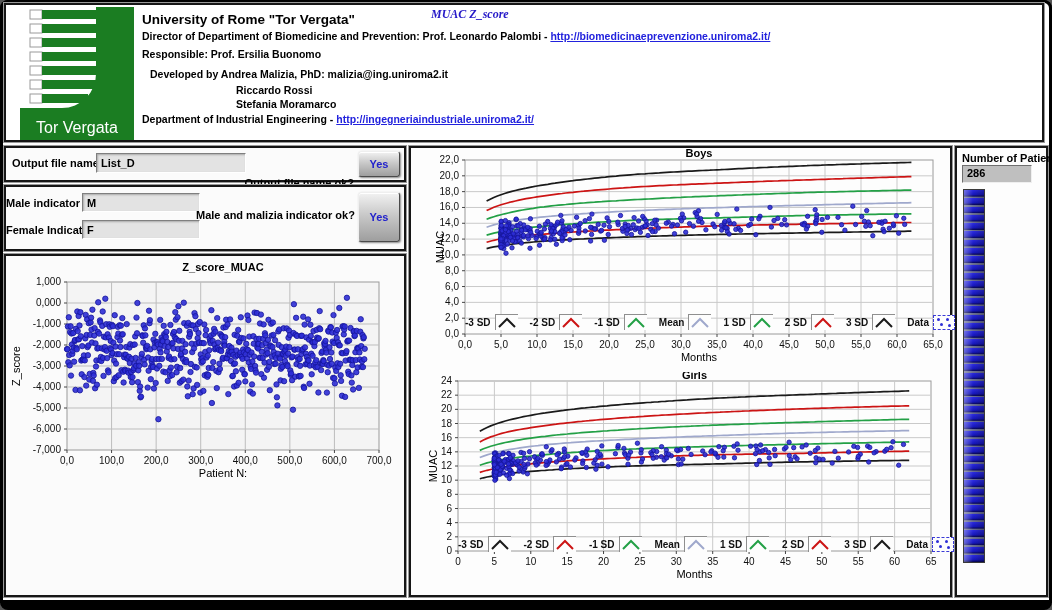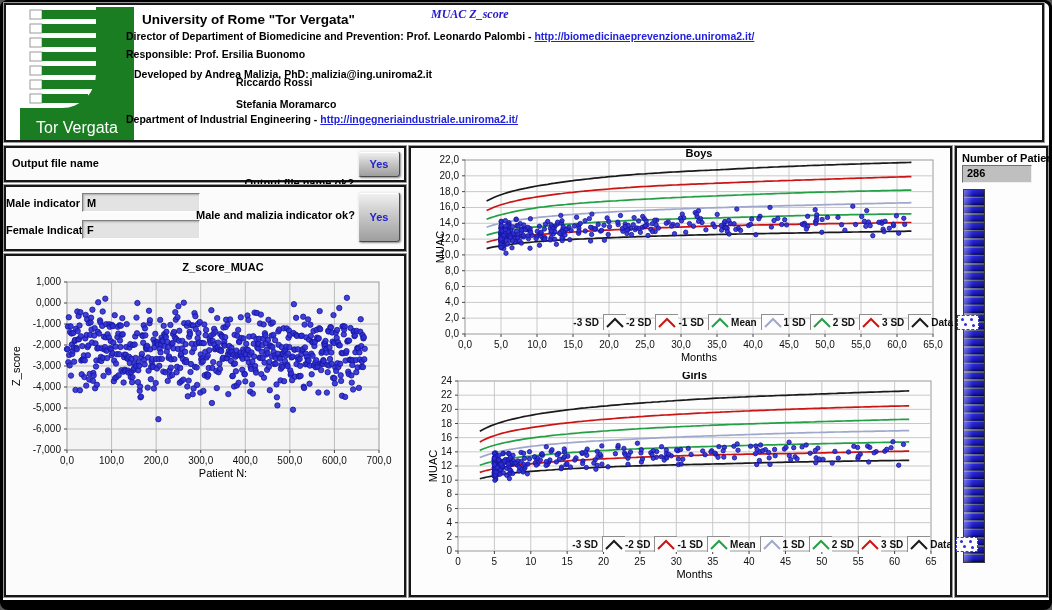--- a/index.html
+++ b/index.html
@@ -4,41 +4,41 @@
 <style>
   html,body{margin:0;padding:0;background:#555;}
   body{font-family:"Liberation Sans",sans-serif;}
   .stage{position:relative;width:1052px;height:610px;background:#000;border-radius:8px;overflow:hidden;}
   .inner{position:absolute;left:0;top:0;width:1046px;height:597px;background:#fff;border:3px solid #000;border-radius:8px 8px 0 0;}
   .panel{position:absolute;background:#fbfbfb;border:2px solid #161616;box-shadow:0 0 0 1px #9a9a9a;box-sizing:border-box;}
   
   .header{left:4px;top:3px;width:1040px;height:139px;background:#fff;}
   .logo{position:absolute;left:4px;top:2px;width:126px;height:133px;background:#0f766e;}
   .logo svg{display:block;}
-  .hline{position:absolute;left:120px;font-size:10.5px;font-weight:600;color:#000;white-space:nowrap;}
+  .hline{position:absolute;left:136px;font-size:10.5px;font-weight:600;color:#000;white-space:nowrap;}
   .uni-title{position:absolute;left:136px;top:7px;font-size:13.5px;font-weight:700;color:#000;}
   .hline a{color:#2222dd;text-decoration:underline;cursor:pointer;}
   .app-title{position:absolute;left:425px;top:2px;font-family:"Liberation Serif",serif;font-style:italic;font-weight:700;font-size:12px;color:#2518c8;}
   
   .boxA{left:4px;top:146px;width:402px;height:36px;}
   .boxB{left:4px;top:185px;width:402px;height:66px;}
   .boxC{left:4px;top:254px;width:402px;height:343px;}
   .boxM{left:409px;top:146px;width:543px;height:451px;background:#fdfdfd;}
   .boxR{left:955px;top:146px;width:93px;height:451px;background:#fdfdfd;}
   .ctl-label{position:absolute;font-size:11px;font-weight:600;color:#000;white-space:nowrap;}
   .ctl-input{position:absolute;background:#e3e3e3;border:1px solid #7f7f7f;border-bottom-color:#fff;border-right-color:#fff;
              box-shadow:inset 1px 1px 2px rgba(0,0,0,.25);font:600 11px "Liberation Sans",sans-serif;color:#000;padding:1px 4px;box-sizing:border-box;}
   .yes-btn{position:absolute;background:linear-gradient(180deg,#f2f2f2 0%,#c9c9c9 45%,#9e9e9e 100%);
            border:1px solid #4a4a4a;border-top-color:#efefef;border-left-color:#efefef;border-radius:3px;
            box-shadow:1px 1px 2px rgba(0,0,0,.45), inset 0 1px 0 #fff;
            color:#2222cc;font:700 11px "Liberation Sans",sans-serif;cursor:pointer;}
   
   .chart-svg{position:absolute;left:0;top:0;}
   svg text{font-family:"Liberation Sans",sans-serif;}
-  .legend{position:absolute;display:flex;justify-content:flex-end;align-items:center;z-index:5;margin-left:24px;}
+  .legend{position:absolute;display:flex;justify-content:space-between;align-items:center;z-index:5;}
   .leg-item{display:flex;align-items:center;gap:4px;cursor:pointer;}
   .leg-label{font-size:10px;font-weight:700;color:#111;white-space:nowrap;}
   .leg-sample{width:22px;height:15px;background:#fdfdfd;border-left:1px solid #8f8f8f;border-top:1px solid #8f8f8f;display:flex;align-items:center;justify-content:center;}
   .leg-sample.dots{border:1px dashed #3a3ad6;width:20px;height:13px;position:relative;background:#fdfdfd;}
   .leg-sample.dots i{position:absolute;width:3px;height:3px;border-radius:50%;background:#2e2ed6;}
   
   .pat-label{position:absolute;left:5px;top:4px;font-size:11px;font-weight:700;color:#000;white-space:nowrap;}
   .pat-display{position:absolute;left:5px;top:17px;width:64px;height:16px;background:#bfbfbf;border:1px solid #6f6f6f;border-bottom-color:#efefef;border-right-color:#efefef;
                font:600 11px "Liberation Sans",sans-serif;color:#000;padding-left:4px;line-height:15px;}
   .pat-bar{position:absolute;left:6px;top:41px;width:20px;height:372px;border:1px solid #3a3a3a;
@@ -80,33 +80,34 @@
     <div class="app-title">MUAC Z_score</div>
     <div class="hline" style="top:25px;">
       <span>Director of Departiment of Biomedicine and Prevention: Prof. Leonardo Palombi - </span><a>http://biomedicinaeprevenzione.uniroma2.it/</a>
     </div>
     <div class="hline" style="top:43px;">
       <span>Responsible: Prof. Ersilia Buonomo</span>
     </div>
     <div class="hline" style="top:63px;margin-left:8px;">
       <span>Developed by Andrea Malizia, PhD: malizia@ing.uniroma2.it</span>
     </div>
-    <div class="hline" style="top:71px;left:230px;">
+    <div class="hline" style="top:79px;left:230px;">
       <span>Riccardo Rossi</span>
     </div>
     <div class="hline" style="top:93px;left:230px;">
       <span>Stefania Moramarco</span>
     </div>
     <div class="hline" style="top:108px;">
       <span>Department of Industrial Engineering - </span><a>http://ingegneriaindustriale.uniroma2.it/</a>
     </div>
   </div>
 
   <div class="panel boxA">
     <div class="ctl-label" style="left:6px;top:9px;">Output file name</div>
+    <input class="ctl-input" style="left: 90px; top: 5px; width: 150px; height: 20px;" value="List_D">
     <div class="ctl-label" style="left:238px;top:9px;width:110px;text-align:right;margin-top:20px;">Output file name ok?</div>
     <button class="yes-btn" style="left:352px;top:3px;width:42px;height:26px;">Yes</button>
   </div>
 
   <div class="panel boxB">
     <div class="ctl-label" style="left:0px;top:10px;width:73px;text-align:right;">Male indicator</div>
     <input class="ctl-input" style="left: 76px; top: 6px; width: 118px; height: 19px;" value="M">
     <div class="ctl-label" style="left:0px;top:37px;width:73px;text-align:right;">Female Indicator</div>
     <input class="ctl-input" style="left: 76px; top: 33px; width: 118px; height: 19px;" value="F">
     <div class="ctl-label" style="left:190px;top:22px;width:158px;text-align:right;">Male and malizia indicator ok?</div>

